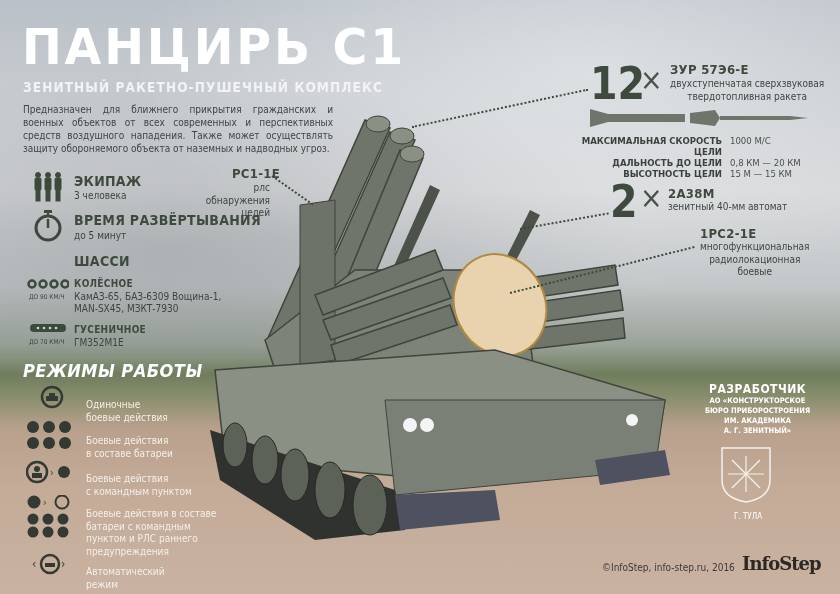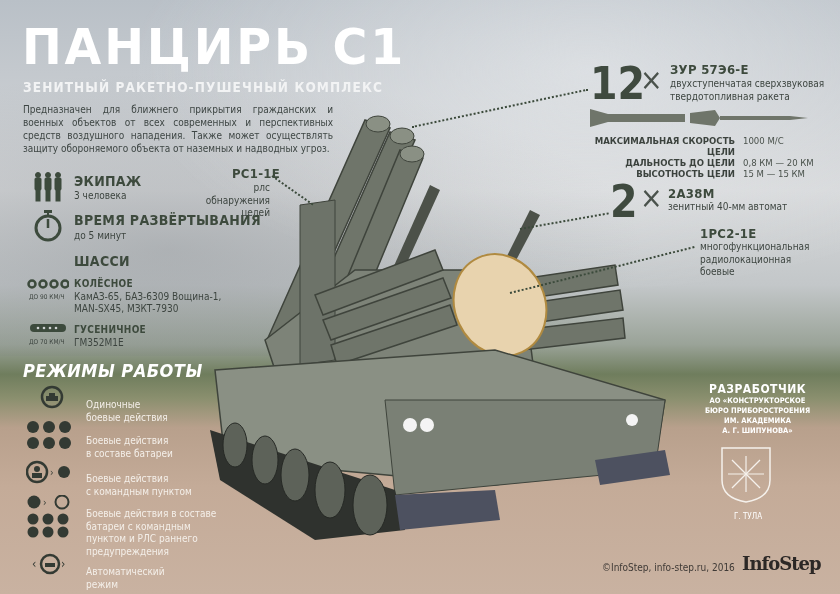--- a/index.html
+++ b/index.html
@@ -6,21 +6,21 @@
   body{width:840px;height:594px;overflow:hidden;position:relative;font-family:"DejaVu Sans Condensed","DejaVu Sans",sans-serif;}
   .bg{position:absolute;inset:0;background:
       linear-gradient(180deg,#b9c0c7 0%,#c9cdd1 18%,#d6d8da 32%,#c3c7c9 48%,#9aa398 58%,#6f7d5d 63%,#8a8f6e 67%,#b8a08c 72%,#c4ab98 82%,#c9b2a1 100%);}
   .bg:before{content:"";position:absolute;left:0;top:0;right:0;height:60%;
       background:radial-gradient(ellipse at 70% 20%,rgba(240,242,244,.55),transparent 55%),radial-gradient(ellipse at 20% 70%,rgba(120,125,130,.35),transparent 50%);}
   .abs{position:absolute;}
   .title{left:22px;top:22px;font-size:50px;font-weight:bold;color:#fff;letter-spacing:3px;line-height:1;font-family:"DejaVu Sans","Liberation Sans",sans-serif;transform:scaleX(.95);transform-origin:left;}
   .subtitle{left:23px;top:79px;font-size:13.5px;font-weight:bold;color:#f2f3f4;letter-spacing:1.1px;}
   .desc{left:23px;top:103px;width:310px;font-size:10px;line-height:13px;color:#3e4644;text-align:justify;}
   .h{font-weight:bold;color:#3d4a3d;font-size:14px;letter-spacing:.3px;}
-  .s{color:#3c443f;font-size:10px;line-height:12.5px;}
+  .s{color:#3c443f;font-size:10px;line-height:12.5px;text-align:center;}
   .icon{position:absolute;}
   .dark{fill:#3c4a3c;stroke:#3c4a3c;}
   .modes-title{left:23px;top:360px;font-size:18px;font-weight:bold;color:#fff;letter-spacing:.5px;font-style:italic;}
   .mode-text{position:absolute;left:86px;font-size:10px;line-height:12.5px;color:#f4efe9;margin-top:12px;}
   .bignum{font-size:44px;font-weight:bold;color:#3f4a3f;line-height:1;}
   .cross{font-size:30px;color:#4a524c;font-weight:300;}
   .spec-l{font-weight:bold;color:#3b423d;font-size:9.5px;text-align:right;}
   .spec-v{color:#4a524c;font-size:9.5px;}
   .dots{position:absolute;border-top:2px dotted #3b4a3b;transform-origin:left center;}
   .dev{left:690px;top:382px;width:135px;text-align:center;color:#fff;}
@@ -222,21 +222,21 @@
     <div>двухступенчатая сверхзвуковая</div>
     <div>твердотопливная ракета</div>
   </div>
 <svg class="abs" style="left:590px;top:107px" width="220" height="22" viewBox="0 0 220 22">
   <rect x="10" y="7" width="85" height="8" fill="#6f756a"></rect>
     <polygon points="0,2 18,7 18,15 0,20" fill="#6f756a"></polygon>
   <polygon points="100,6 125,3 130,11 125,19 100,16" fill="#6f756a"></polygon>
     <rect x="130" y="9" width="70" height="4" fill="#6f756a"></rect>
     <polygon points="200,9 218,11 200,13" fill="#6f756a"></polygon>
 </svg>
-<div class="abs" style="left:575px;top:135px;width:248px">
+<div class="abs" style="left:562px;top:135px;width:248px">
   <div style="display:flex">
       <div class="spec-l" style="width:160px">МАКСИМАЛЬНАЯ СКОРОСТЬ ЦЕЛИ</div>
       <div class="spec-v" style="margin-left:8px">1000 М/С</div>
     </div>
   <div style="display:flex">
       <div class="spec-l" style="width:160px">ДАЛЬНОСТЬ ДО ЦЕЛИ</div>
       <div class="spec-v" style="margin-left:8px">0,8 КМ — 20 КМ</div>
     </div>
   <div style="display:flex">
       <div class="spec-l" style="width:160px">ВЫСОТНОСТЬ ЦЕЛИ</div>
@@ -254,21 +254,21 @@
     <div>многофункциональная</div>
     <div>радиолокационная</div>
     <div>боевые</div>
   </div>
 
 <div class="abs dev">
   <div style="font-weight:bold;font-size:12px;letter-spacing:.5px">РАЗРАБОТЧИК</div>
   <div style="font-size:7.5px;line-height:10px;font-weight:bold">АО «КОНСТРУКТОРСКОЕ</div>
   <div style="font-size:7.5px;line-height:10px;font-weight:bold">БЮРО ПРИБОРОСТРОЕНИЯ</div>
   <div style="font-size:7.5px;line-height:10px;font-weight:bold">ИМ. АКАДЕМИКА</div>
-  <div style="font-size:7.5px;line-height:10px;font-weight:bold">А. Г. ШИПУНОВА»</div>
+  <div style="font-size:7.5px;line-height:10px;font-weight:bold">А. Г. ЗЕНИТНЫЙ»</div>
 </div>
 <svg class="abs" style="left:720px;top:446px" width="52" height="58" viewBox="0 0 52 58">
   <path d="M2,2 H50 V34 Q50,52 26,56 Q2,52 2,34 Z" fill="none" stroke="#f5f1ec" stroke-width="1.5"></path>
   <g stroke="#f5f1ec" stroke-width="1.2">
       <line x1="12" y1="14" x2="40" y2="42"></line>
       <line x1="40" y1="14" x2="12" y2="42"></line>
       <line x1="8" y1="28" x2="44" y2="28"></line>
       <line x1="26" y1="10" x2="26" y2="46"></line>
     </g>
 </svg>

